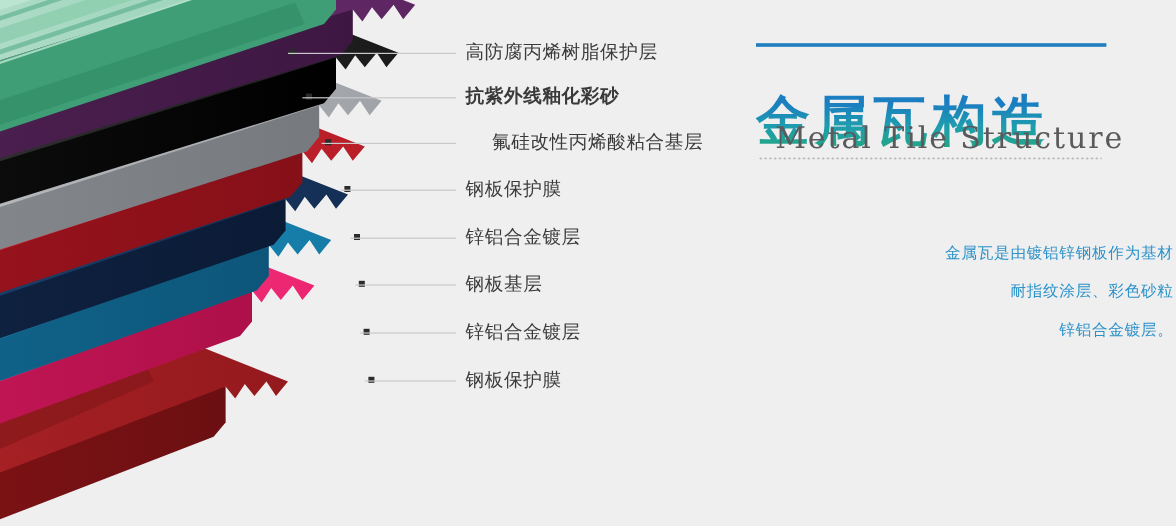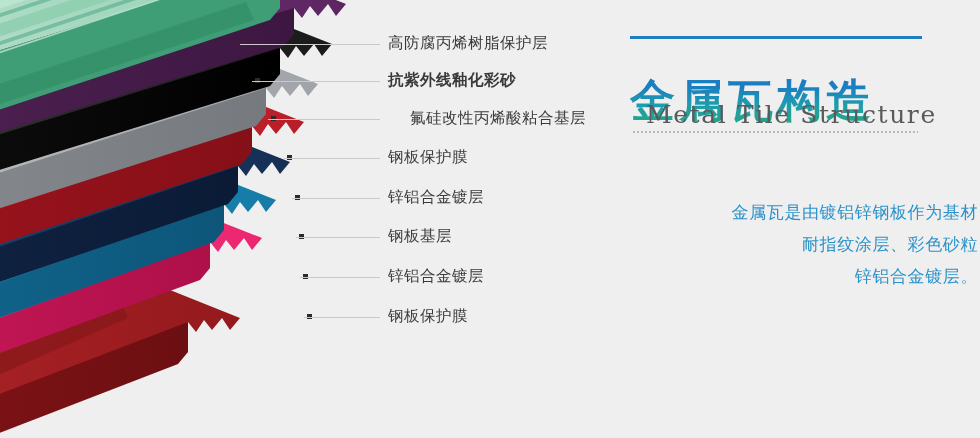--- a/index.html
+++ b/index.html
@@ -64,21 +64,21 @@
   }
   #title-dots{
     position:absolute;left:10px;top:131px;width:286px;height:2px;
     background-image:radial-gradient(circle, #b9b9bb 0 0.9px, transparent 1px);
     background-size:4px 2px;
     background-repeat:repeat-x;
   }
   #description{
     position:absolute;left:8px;top:196px;width:348px;
     color:#2a92c9;
-    font-size:17px;
+    font-size:13px;
     line-height:32px;
     letter-spacing:.6px;
   }
   #description .desc-line{display:block;white-space:nowrap;}
 </style>
 </head>
 <body style="background: rgb(239, 239, 240);">
 
 <div id="stage">
 

